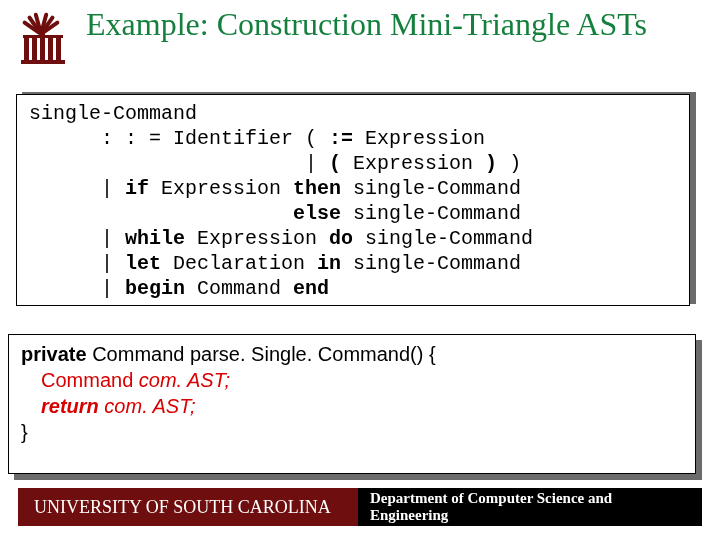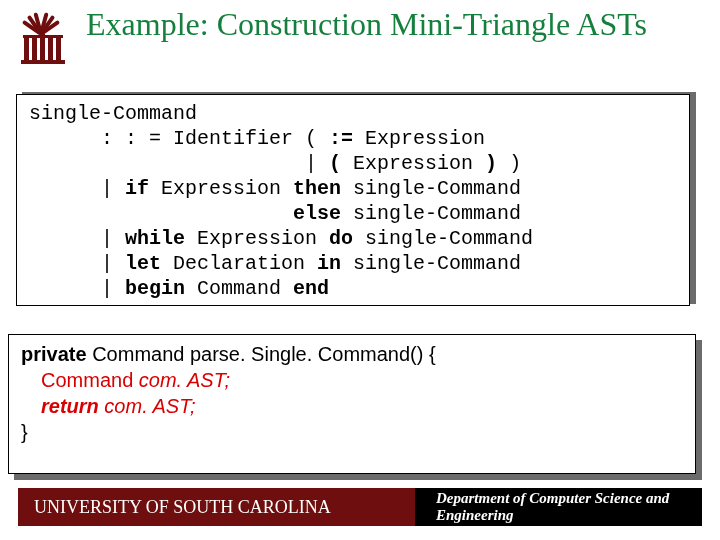--- a/index.html
+++ b/index.html
@@ -125,34 +125,33 @@
     height: 38px;
     display: flex;
   }
   .footer .uni {
     background: #6e0e0e;
     color: #fff;
     font-size: 18px;
     display: flex;
     align-items: center;
     padding: 0 16px;
-    width: 397px;
+    width: 340px;
     box-sizing: border-box;
   }
   .footer .dept {
     background: #000;
     color: #fff;
     font-size: 15px;
     font-weight: bold;
     display: flex;
     align-items: center;
     justify-content: center;
     flex: 1;
-    padding: 0 21px;
-    font-style: italic;
+    padding: 0 12px;
   }
 </style>
 </head>
 <body>
 
 <div class="slide">
 
   <div class="logo">
     <div class="fronds">
         <span></span>

